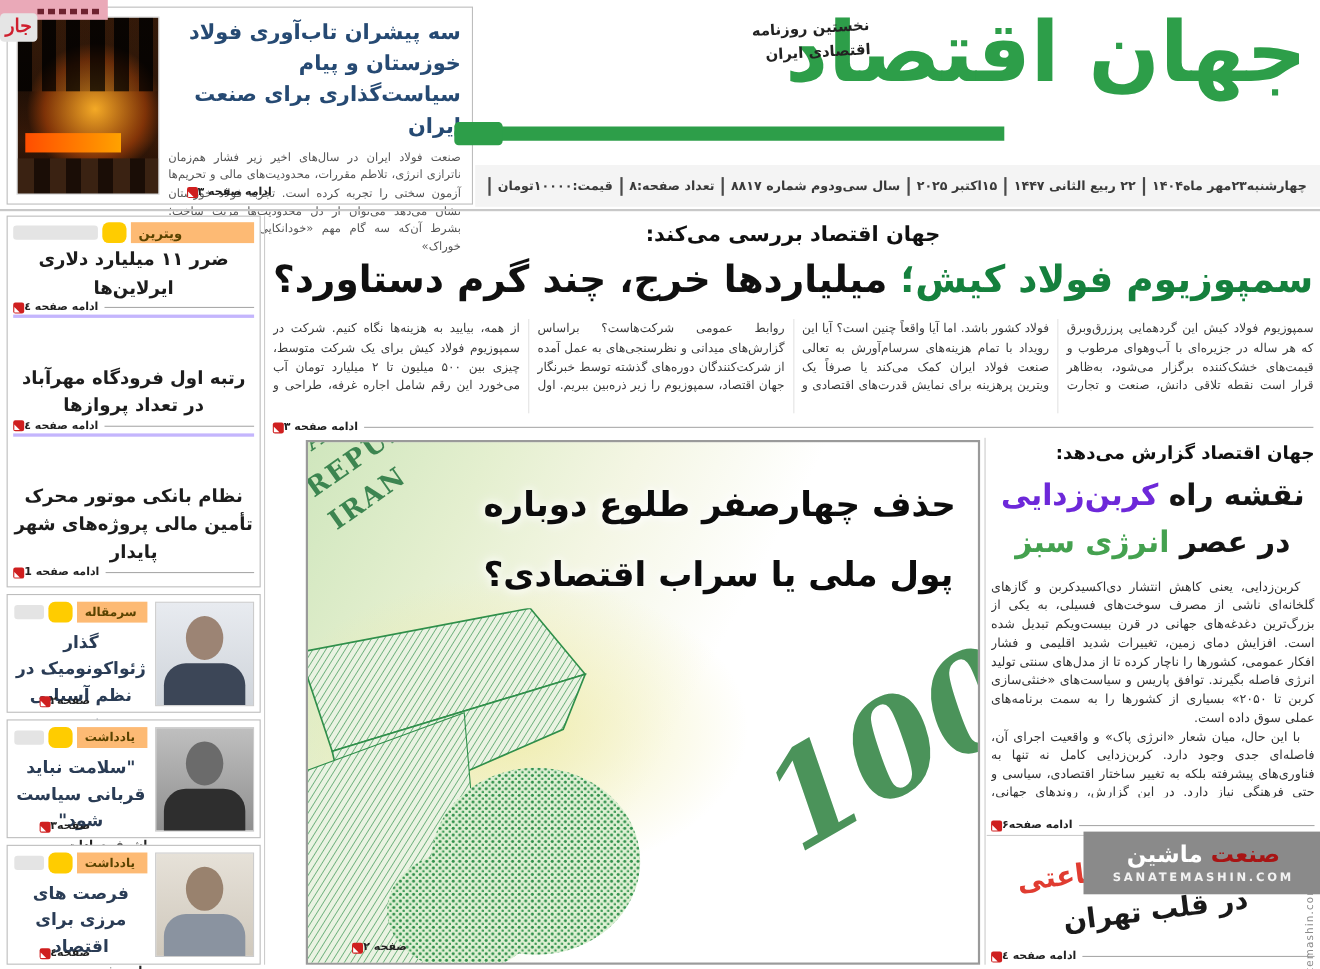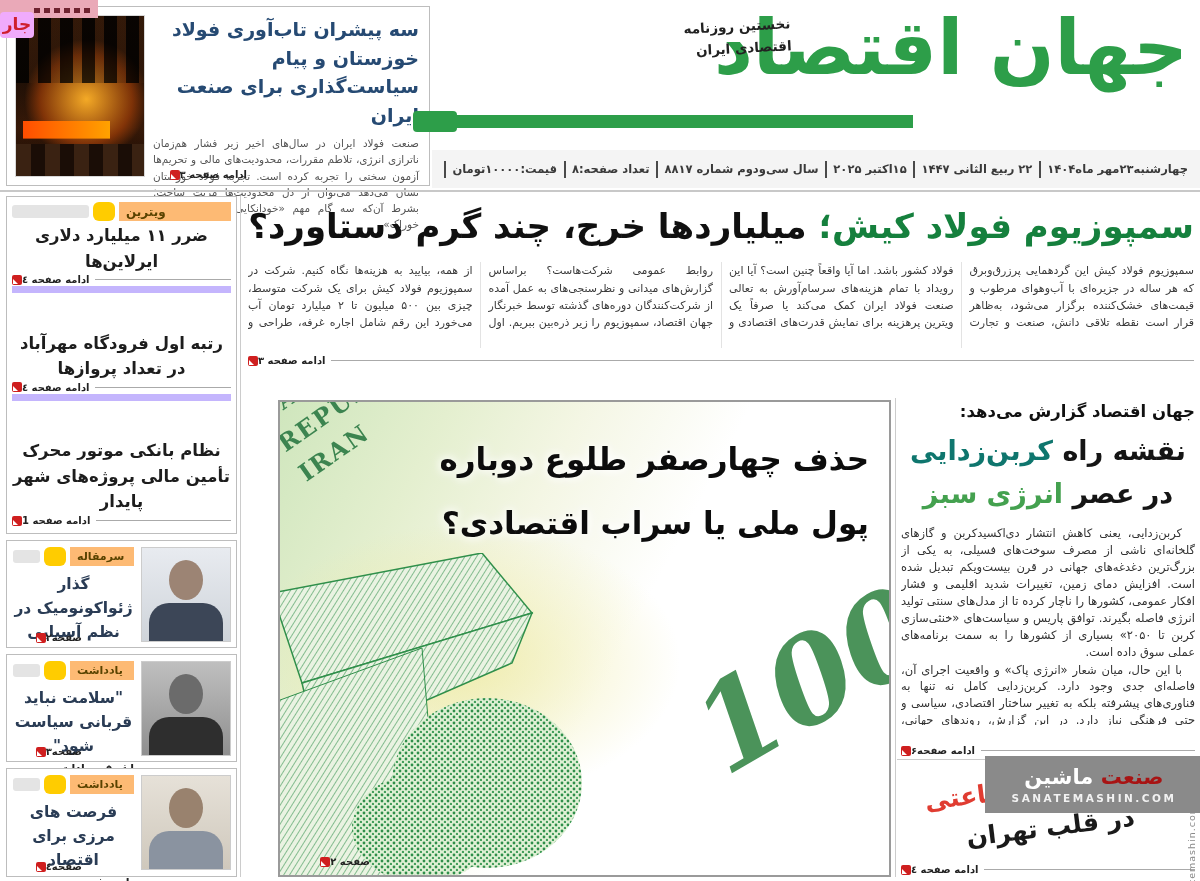--- a/index.html
+++ b/index.html
@@ -18,22 +18,22 @@
       radial-gradient(ellipse 62% 48% at 55% 52%, rgba(255,178,40,.95), rgba(170,66,8,.65) 58%, rgba(40,18,6,.2) 78%),
       linear-gradient(180deg,#2a1508,#1d0f06 40%,#3a1a08 70%,#140a04); }
   #tl-text { position:absolute; left:146px; right:10px; top:8px; bottom:4px; direction:rtl; }
   #tl-title { font-size:19px; font-weight:bold; color:#264a73; line-height:1.5; text-align:right; }
   #tl-body { margin-top:6px; font-size:10.5px; color:#555; line-height:1.55; text-align:justify; }
   
   #frag { position:absolute; left:0; top:0; width:98px; height:38px; z-index:12; }
   #frag .strip { position:absolute; left:0; top:0; width:98px; height:18px; background:#eaa9b8; }
   #frag .ticks { position:absolute; left:34px; top:8px; width:58px; height:5px;
     background:repeating-linear-gradient(90deg,#6e2230 0 6px, transparent 6px 10px); }
-  #frag .badge { position:absolute; left:0; top:12px; width:34px; height:26px; background:#f0abfc; border-radius:4px;
-    color:#cf1f2e; font-weight:bold; font-size:17px; text-align:center; line-height:24px; overflow:hidden; }
+  #frag .badge { position:absolute; left:0; top:12px; width:34px; height:26px; background:#e5e5e5; border-radius:4px;
+    color:#cf1f2e; font-weight:bold; font-size:17px; text-align:center; line-height:24px; overflow:hidden;font-family:Liberation Serif, serif; }
 
   
   #masthead { position:absolute; left:432px; top:0; width:768px; height:150px; }
   #brand { position:absolute; right:12px; top:2px; font-size:76px; font-weight:bold; color:#2d9e49;
     direction:rtl; letter-spacing:-2px; line-height:1.2; }
   #brand-swoosh { position:absolute; left:-19px; bottom:22px; width:500px; height:13px; background:#2d9e49; border-radius:7px 0 0 7px; }
   #brand-swoosh-tip { position:absolute; left:-19px; bottom:18px; width:44px; height:21px; background:#2d9e49; border-radius:4px; }
   #tagline { position:absolute; left:252px; top:16px; direction:rtl; text-align:right;
     font-size:13.5px; font-weight:bold; color:#222; line-height:1.6; transform:rotate(-3deg); }
 
@@ -59,21 +59,21 @@
   .sec-header { display:flex; direction:ltr; align-items:center; gap:4px; height:19px; }
   .sec-header .gray-pill { flex:1; height:13px; background:#e4e4e4; border-radius:3px; }
   .sec-header .yellow-pill { width:22px; height:19px; background:#ffcc00; border-radius:6px; }
   .sec-header .yellow-bar { height:19px; background:#fdba74; display:flex; align-items:center;
     justify-content:flex-end; padding:0 7px; font-size:12px; font-weight:bold; color:#5a4300; direction:rtl; }
 
   
   #showcase { left:6px; top:196px; width:231px; height:338px; padding:5px 5px 3px; }
   #showcase .yellow-bar { width:112px; }
   #showcase-items { display:flex; flex-direction:column; justify-content:space-between; height:calc(100% - 22px); }
-  .sc-item { border-bottom:7px solid #c4b5fd; padding:2px 0 1px; }
+  .sc-item { border-bottom:3px solid #c4b5fd; padding:2px 0 1px; }
   .sc-item:last-child { border-bottom:none; }
   .sc-title { direction:rtl; text-align:center; font-size:16.5px; font-weight:bold; color:#1d1d1d; line-height:1.55; }
 
   
   .person-box { padding:4px; }
   .portrait { position:absolute; right:5px; top:6px; width:90px; height:95px; border:1px solid #ccc; overflow:hidden; }
   .portrait::before { content:""; position:absolute; left:50%; top:12px; transform:translateX(-50%);
     width:34px; height:40px; border-radius:50%; }
   .portrait::after { content:""; position:absolute; left:50%; bottom:-4px; transform:translateX(-50%);
     width:74px; height:42px; border-radius:20px 20px 0 0; }
@@ -101,34 +101,34 @@
   #lead .more-row { margin-top:7px; }
 
   
   #currency { left:278px; top:400px; width:613px; height:477px; border:2px solid #9a9a9a; overflow:hidden;
     background:
       radial-gradient(ellipse 55% 45% at 30% 55%, rgba(238,234,160,.8), transparent 65%),
       linear-gradient(118deg, #cfe6bd 0%, #e4efcf 20%, #f4f6e4 36%, #ffffff 55%, #ffffff 100%); }
   #bank-text { position:absolute; left:-30px; top:0; transform:rotate(-35deg); transform-origin:left top;
     font-family:"DejaVu Serif", serif; font-weight:bold; font-size:24px; letter-spacing:2px;
     color:#2c7a44; line-height:1.5; opacity:.9; }
-  #cur-headline { position:absolute; right:20px; top:26px; direction:rtl; text-align:right;
+  #cur-headline { position:absolute; right:20px; top:26px; direction:rtl; text-align:left;
     font-size:31px; font-weight:bold; color:#0c0c0c; line-height:2.05;
     text-shadow:0 0 8px #fff, 0 0 14px #fff; }
   #denom { position:absolute; left:408px; top:208px; font-family:"DejaVu Serif", serif; font-style:italic;
     font-weight:bold; font-size:118px; color:#3c8a4d; transform:rotate(-30deg); opacity:.92; }
   #building { position:absolute; left:-8px; bottom:-8px; }
   #currency .more-row { position:absolute; left:10px; bottom:8px; width:80px; z-index:5; }
 
   
   #carbon { position:absolute; left:901px; top:398px; width:294px; height:360px; direction:rtl; }
   #carbon-kicker { text-align:right; font-size:16.5px; font-weight:bold; color:#111; margin-top:4px; }
   #carbon-headline { text-align:center; font-size:27px; font-weight:bold; line-height:1.6; margin-top:8px; }
   #carbon-headline .blk { color:#151515; }
-  #carbon-headline .blue { color:#0f766e;text-align:right; }
+  #carbon-headline .blue { color:#6d28d9;text-align:right; }
   #carbon-headline .green { color:#44a14f; }
   #carbon-body { margin-top:10px; height:200px; overflow:hidden; text-align:justify;
     font-size:11.5px; line-height:1.47; color:#333; }
   #carbon-body p { text-indent:13px; margin-bottom:1px; }
   #carbon .more-row { position:absolute; bottom:2px; left:0; width:100%; }
 
   
   #bomb { position:absolute; left:901px; top:764px; width:294px; height:113px; }
   #bomb-headline { direction:rtl; text-align:center; font-weight:bold; font-size:25px; line-height:1.65;
     transform:rotate(-7deg); margin-top:2px; }
@@ -191,20 +191,21 @@
     <span class="dl-item">قیمت:۱۰۰۰۰تومان</span>
     <span class="dl-sep"></span>
   </div>
 
   <div id="hline-top"></div>
   <div id="vline-left"></div>
   <div id="vline-right"></div>
   <div id="hline-carbon"></div>
 
   <div id="lead">
+    <div id="lead-kicker">جهان اقتصاد بررسی می‌کند:</div>
     <div id="lead-headline">
       <span class="red">سمپوزیوم فولاد کیش؛</span>
       <span class="blk"> میلیاردها خرج، چند گرم دستاورد؟</span>
     </div>
     <div id="lead-body">سمپوزیوم فولاد کیش این گردهمایی پرزرق‌وبرق که هر ساله در جزیره‌ای با آب‌وهوای مرطوب و قیمت‌های خشک‌کننده برگزار می‌شود، به‌ظاهر قرار است نقطه تلاقی دانش، صنعت و تجارت فولاد کشور باشد. اما آیا واقعاً چنین است؟ آیا این رویداد با تمام هزینه‌های سرسام‌آورش به تعالی صنعت فولاد ایران کمک می‌کند یا صرفاً یک ویترین پرهزینه برای نمایش قدرت‌های اقتصادی و روابط عمومی شرکت‌هاست؟ براساس گزارش‌های میدانی و نظرسنجی‌های به عمل آمده از شرکت‌کنندگان دوره‌های گذشته توسط خبرنگار جهان اقتصاد، سمپوزیوم را زیر ذره‌بین ببریم. اول از همه، بیایید به هزینه‌ها نگاه کنیم. شرکت در سمپوزیوم فولاد کیش برای یک شرکت متوسط، چیزی بین ۵۰۰ میلیون تا ۲ میلیارد تومان آب می‌خورد این رقم شامل اجاره غرفه، طراحی و ساخت دکور، اعزام نیرو، اقامت در هتل‌های نه‌چندان ارزان کیش، حمل‌ونقل تجهیزات، تبلیغات محیطی و البته هزینه‌های جانبی مثل پذیرایی و تشریفات است حالا اگر شرکت بخواهد</div>
     <div class="more-row">
       <span class="plink-icon"></span>
       <span class="more-label">ادامه صفحه ۳</span>
       <span class="more-line"></span>
     </div>

